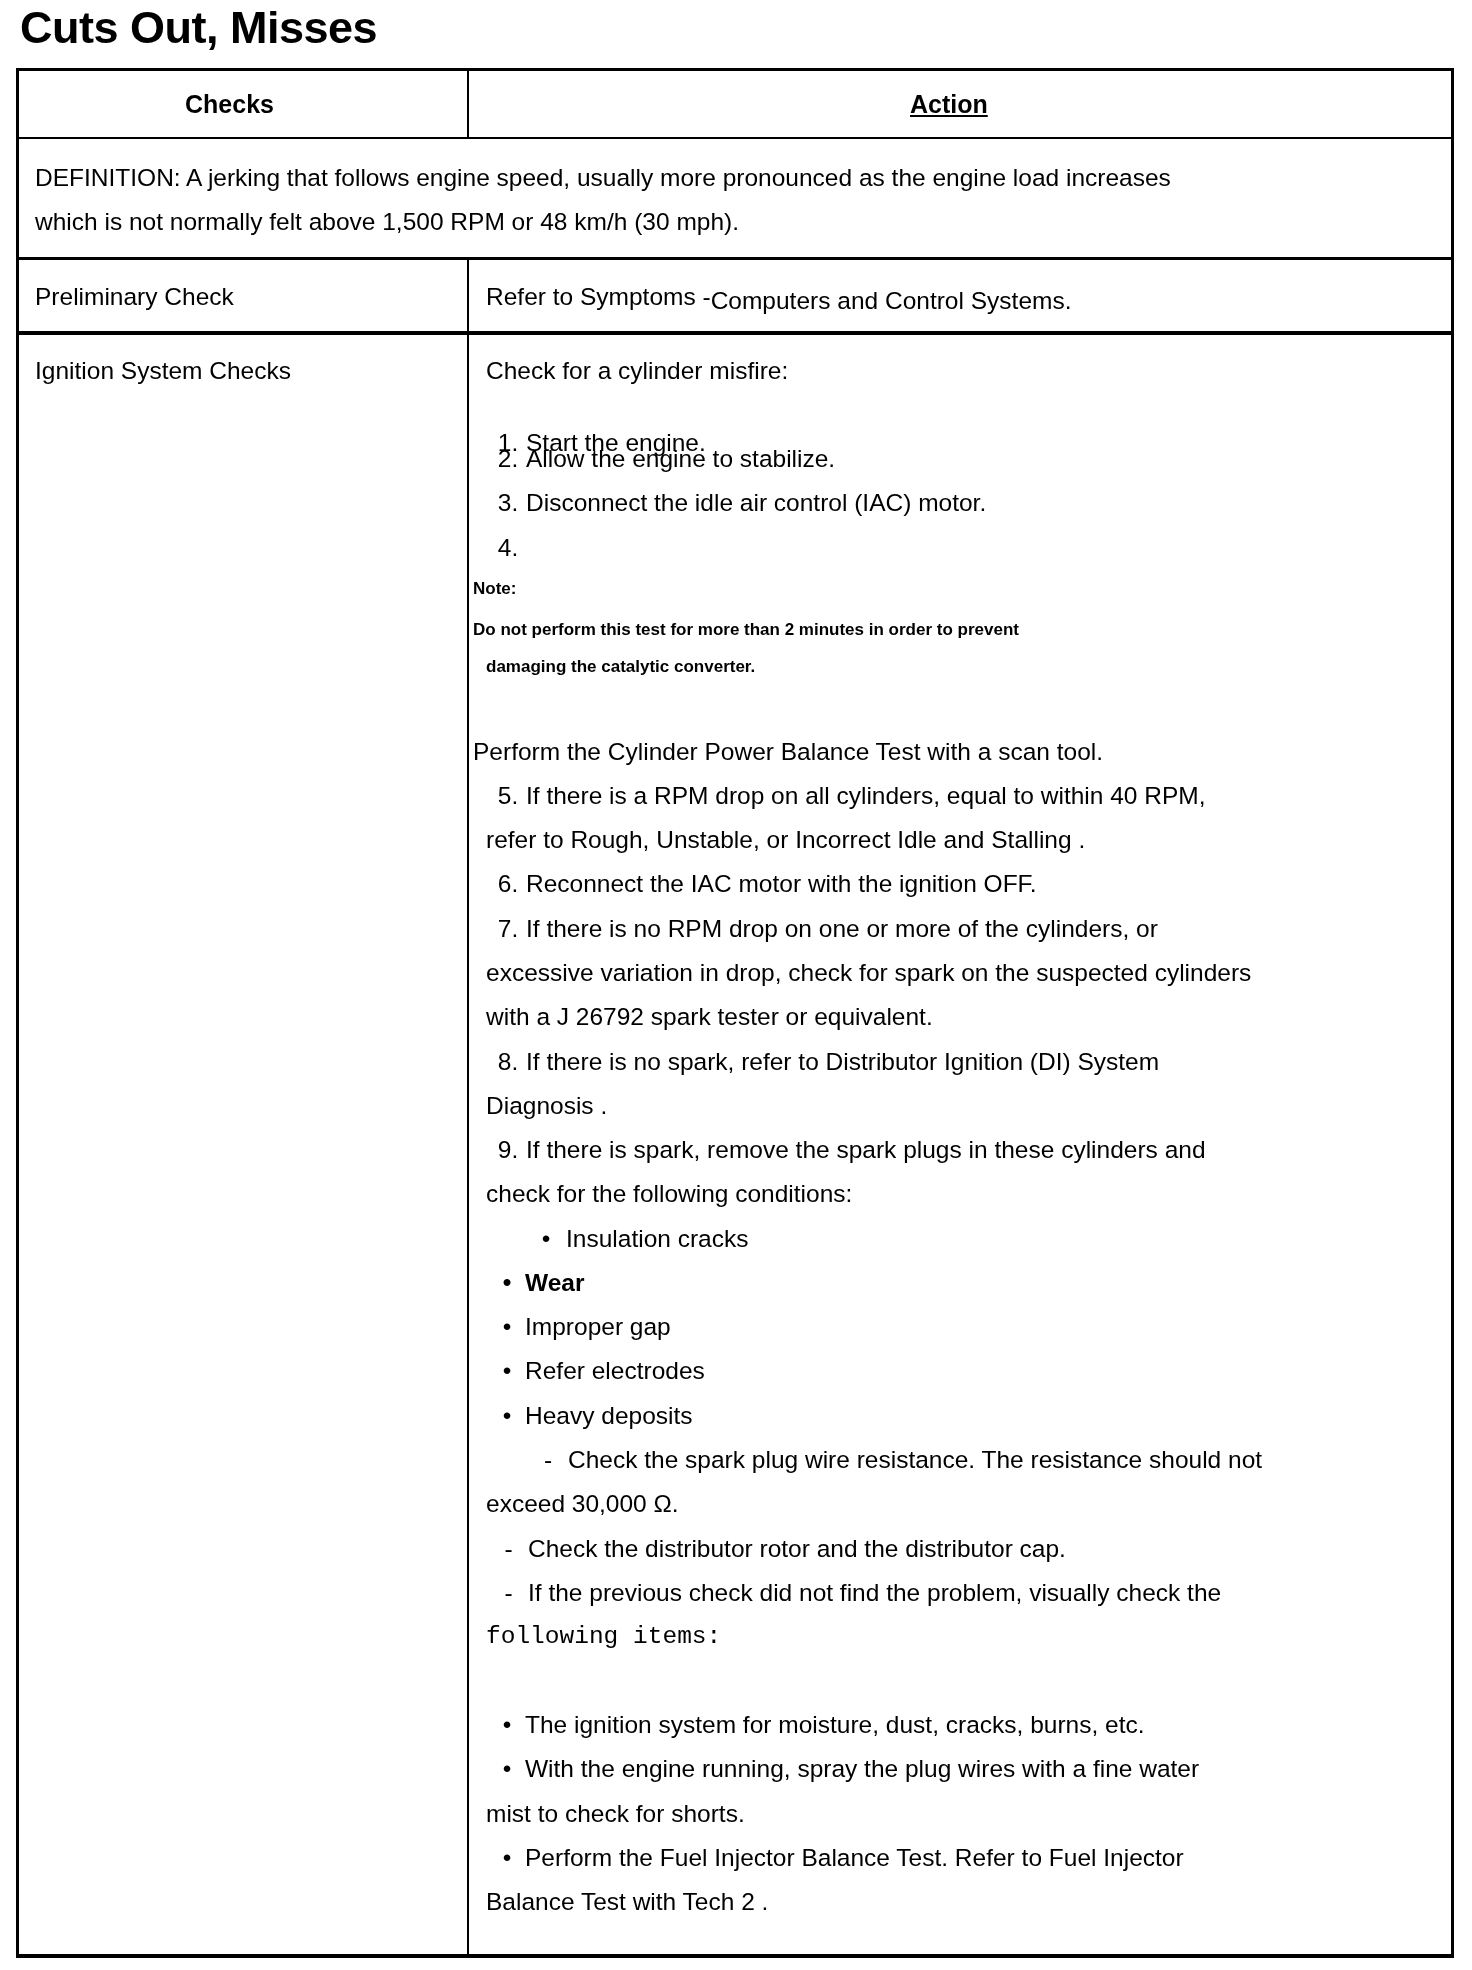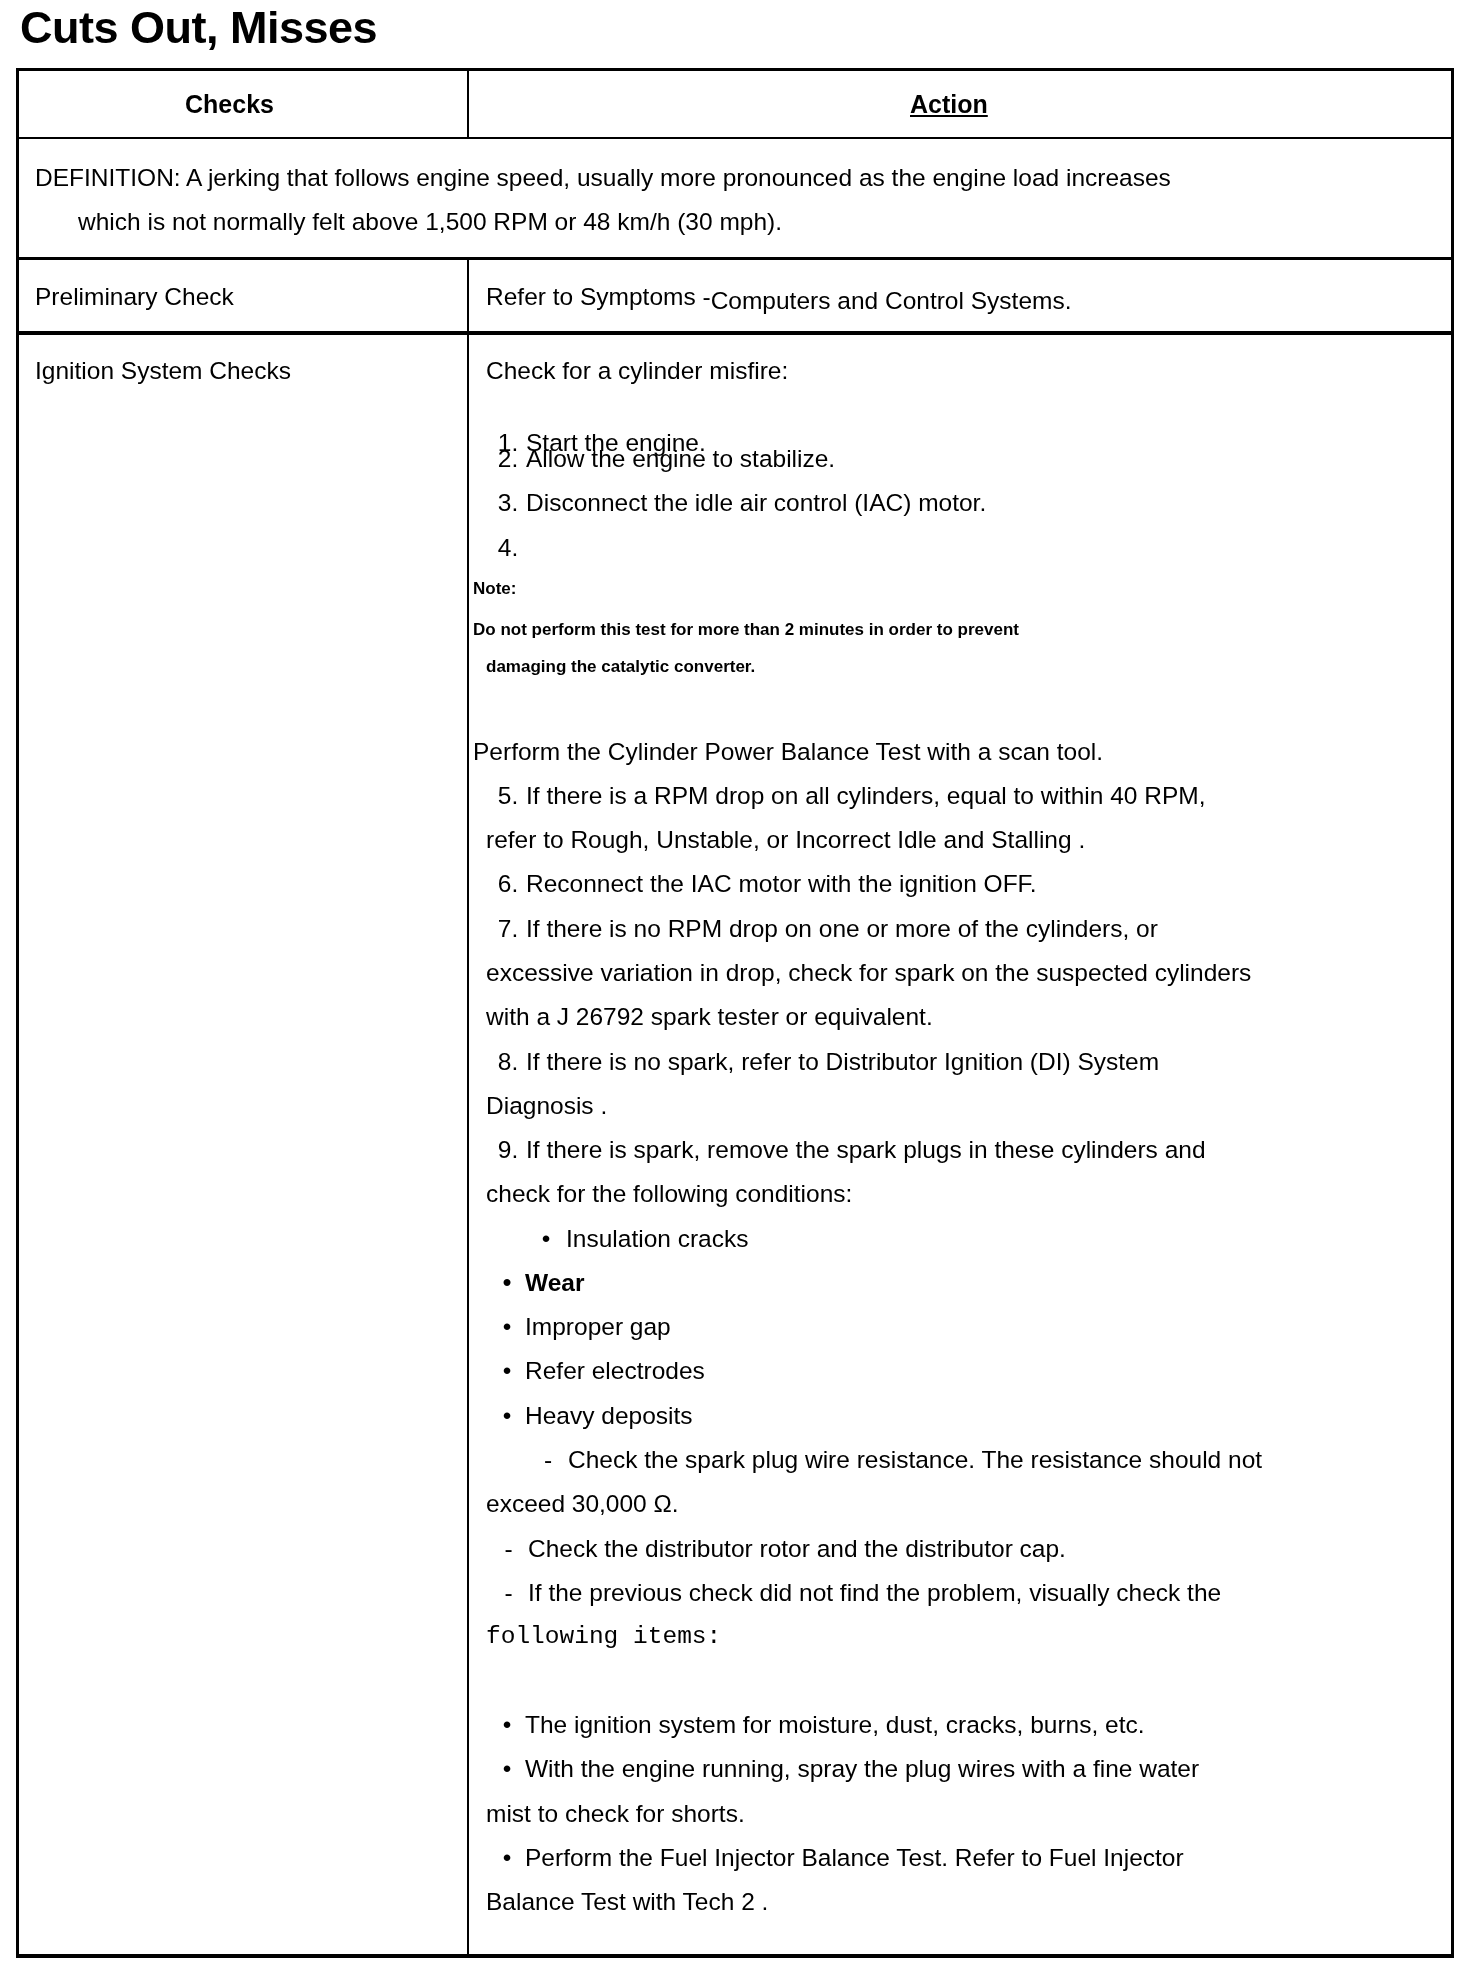--- a/index.html
+++ b/index.html
@@ -36,21 +36,21 @@
   <div class="line" style="left:16px; top:257px; width:1438px; height:3px;"></div>
   <div class="line" style="left:16px; top:331px; width:1438px; height:4px;"></div>
   <div class="line" style="left:467px; top:68px; width:2px; height:71px;"></div>
   <div class="line" style="left:467px; top:258px; width:2px; height:1698px;"></div>
 </div>
 
 <div class="txt hdr" style="left:185px; top:89px;">Checks</div>
 <div class="txt hdr" style="left:910px; top:89px;text-decoration:underline;">Action</div>
 
 <div class="txt" style="left:35px; top:163px;">DEFINITION: A jerking that follows engine speed, usually more pronounced as the engine load increases</div>
-<div class="txt" style="left:35px; top:207px;margin-left:43px;">which is not normally felt above 1,500 RPM or 48 km/h (30 mph).</div>
+<div class="txt" style="left:35px; top:207px;">which is not normally felt above 1,500 RPM or 48 km/h (30 mph).</div>
 
 <div class="txt" style="left:35px; top:282px;">Preliminary Check</div>
 <div class="txt" style="left:486px; top:282px;">
   <span>Refer to Symptoms -</span><span style="position:relative; top:4px;">Computers and Control Systems.</span>
 </div>
 
 <div class="txt" style="left:35px; top:356px;">Ignition System Checks</div>
 
 <div class="txt" style="left:486px; top:356px;">Check for a cylinder misfire:</div>
 

